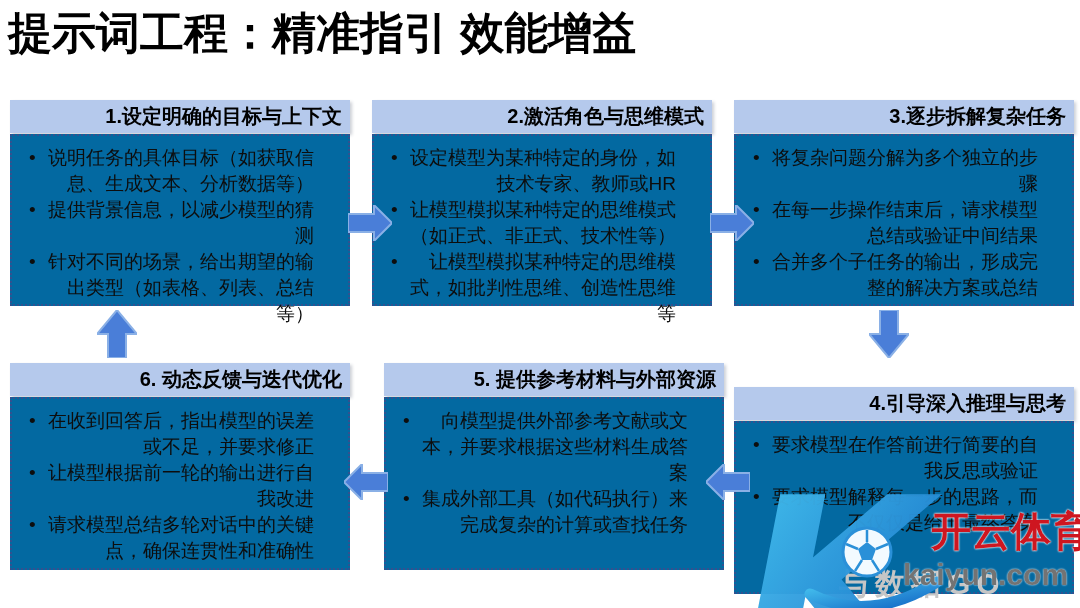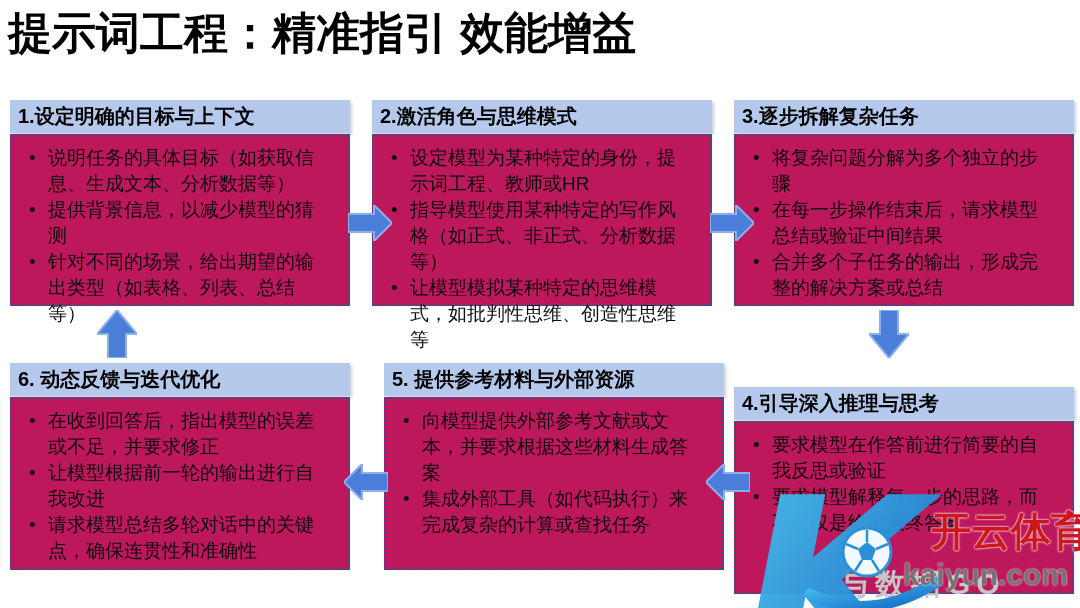--- a/index.html
+++ b/index.html
@@ -1,25 +1,25 @@
 <!DOCTYPE html>
 <html><head>
 <meta charset="utf-8">
 <style>
   html,body{margin:0;padding:0;background:#fff;}
   *{box-sizing:border-box;}
   .canvas{position:relative;width:1080px;height:608px;background:#ffffff;overflow:hidden;
           font-family:"Liberation Sans","DejaVu Sans",sans-serif;}
   .title{position:absolute;left:8px;top:4px;font-size:44px;font-weight:bold;color:#000;white-space:nowrap;}
-  .box{position:absolute;width:340px;}
+  .box{position:absolute;width:340px;text-align:right;}
   .pos-tl{left:10px;top:100px;}  .pos-tm{left:372px;top:100px;}  .pos-tr{left:734px;top:100px;}
   .pos-bl{left:10px;top:363px;}  .pos-bm{left:384px;top:363px;}  .pos-br{left:734px;top:363px;margin-top:24px;}
   .box-header{height:33px;line-height:33px;background:#b5c9ec;color:#000;font-size:20px;font-weight:bold;
               padding:0 8px;box-shadow:2px 2px 3px rgba(90,100,120,.3);white-space:nowrap;overflow:hidden;}
-  .box-body{border:2px dotted #33508f;background:#be185d;margin-top:1px;padding:9px 34px 6px 10px;}
+  .box-body{border:2px dotted #33508f;background:#0369a1;margin-top:1px;padding:9px 34px 6px 10px;}
   .row-top .box-body{height:172px;}
   .row-bottom .box-body{height:173px;}
   .bullet{position:relative;padding-left:26px;font-size:19px;line-height:26px;color:#0d0d0d;}
   .bullet::before{content:"\2022";position:absolute;left:7px;top:0;font-size:19px;}
   .arrow{position:absolute;}
   
   .wm{position:absolute;left:755px;top:482px;width:330px;height:126px;pointer-events:none;}
   .wm-gray{position:absolute;left:84px;top:82px;font-size:30px;font-weight:bold;color:#c6c6c6;
            letter-spacing:6px;white-space:nowrap;z-index:1;}
   .wm-logo{position:absolute;left:0;top:0;z-index:2;}
@@ -40,22 +40,22 @@
     <div class="box-body">
       <div class="bullet">说明任务的具体目标（如获取信息、生成文本、分析数据等）</div>
       <div class="bullet">提供背景信息，以减少模型的猜测</div>
       <div class="bullet">针对不同的场景，给出期望的输出类型（如表格、列表、总结等）</div>
     </div>
   </section>
 
   <section class="box row-top pos-tm">
     <div class="box-header">2.激活角色与思维模式</div>
     <div class="box-body">
-      <div class="bullet">设定模型为某种特定的身份，提示词工程、教师或HR</div>
-      <div class="bullet">指导模型使用某种特定的写作风格（如正式、非正式、分析数据等）</div>
+      <div class="bullet">设定模型为某种特定的身份，如技术专家、教师或HR</div>
+      <div class="bullet">让模型模拟某种特定的思维模式（如正式、非正式、技术性等）</div>
       <div class="bullet">让模型模拟某种特定的思维模式，如批判性思维、创造性思维等</div>
     </div>
   </section>
 
   <section class="box row-top pos-tr">
     <div class="box-header">3.逐步拆解复杂任务</div>
     <div class="box-body">
       <div class="bullet">将复杂问题分解为多个独立的步骤</div>
       <div class="bullet">在每一步操作结束后，请求模型总结或验证中间结果</div>
       <div class="bullet">合并多个子任务的输出，形成完整的解决方案或总结</div>

